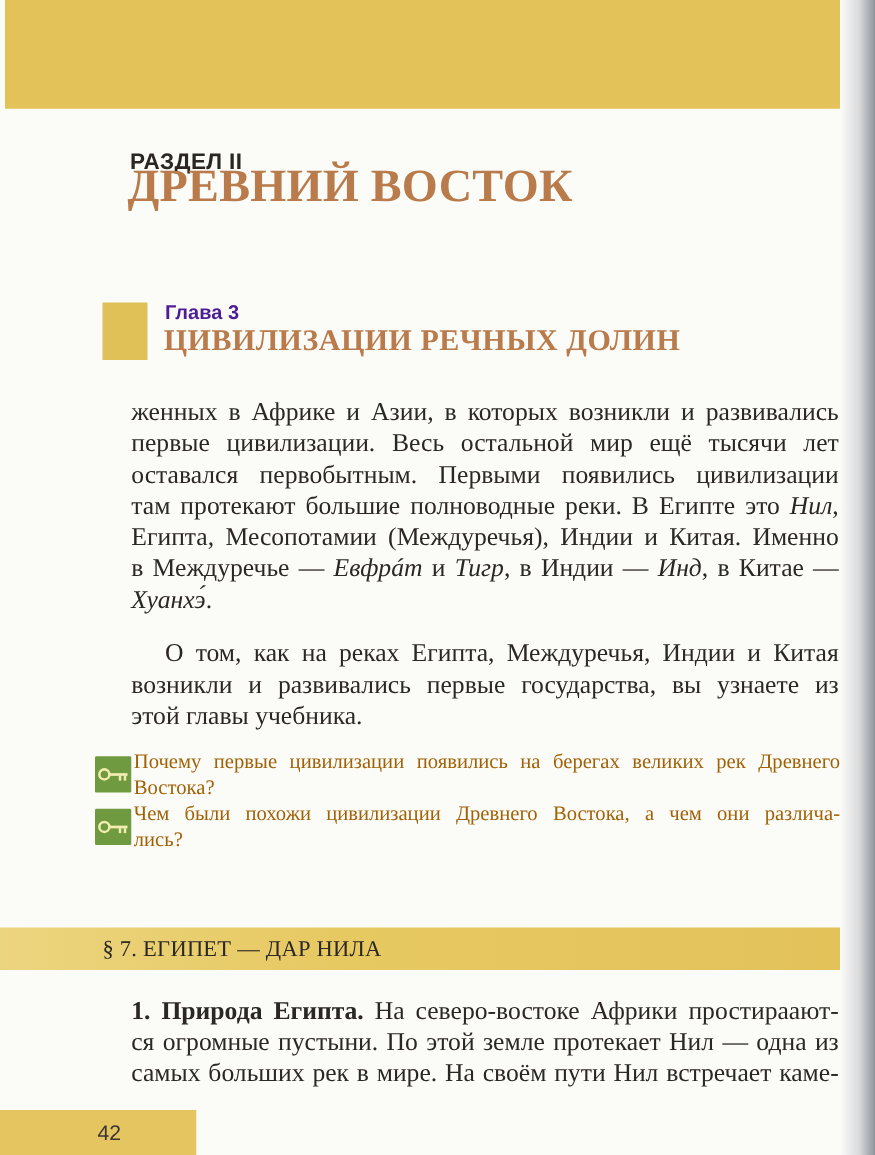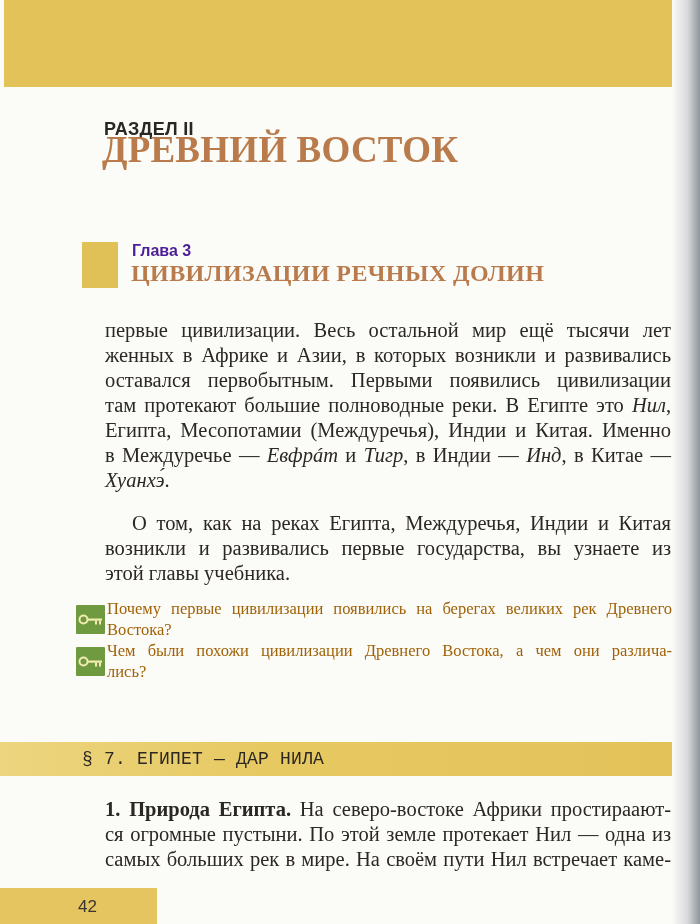--- a/index.html
+++ b/index.html
@@ -66,21 +66,21 @@
     }
     .key-icon svg { position: absolute; left: 2px; top: 6px; }
     .k1 { top: 605px; }
     .k2 { top: 647px; }
     .para-band {
       position: absolute; left: 0; top: 742px; width: 672px; height: 34px;
       background: linear-gradient(to right, #ecd57f 0%, #e7c962 40%, #e3c25a 100%);
     }
     .para-title {
       position: absolute; left: 82px; top: 749px;
-      font-family: Liberation Mono, monospace; font-size: 18px; color: #2b2723;
+      font-family: Liberation Serif, serif; font-size: 18px; color: #2b2723;
       letter-spacing: 0.2px;
     }
     .section1 { top: 797px; left: 105px; width: 566px; }
     .section1 b { font-weight: bold; }
     .page-band {
       position: absolute; left: 0; top: 888px; width: 157px; height: 36px;
       background: #e5c560;
     }
     .page-number {
       position: absolute; left: 78px; top: 897px;
@@ -94,22 +94,22 @@
 <div class="right-shade"></div>
 
 <div class="section-label">РАЗДЕЛ II</div>
 <div class="section-title">ДРЕВНИЙ ВОСТОК</div>
 
 <div class="chapter-square"></div>
 <div class="chapter-label">Глава 3</div>
 <div class="chapter-title">ЦИВИЛИЗАЦИИ РЕЧНЫХ ДОЛИН</div>
 
 <div class="body-text intro">
+  <span class="line">женных в Африке и Азии, в которых возникли и развивались</span>
   <span class="line">первые цивилизации. Весь остальной мир ещё тысячи лет</span>
-  <span class="line">женных в Африке и Азии, в которых возникли и развивались</span>
   <span class="line">оставался первобытным. Первыми появились цивилизации</span>
   <span class="line"><span>там протекают большие полноводные реки. В Египте это </span><i>Нил</i><span>,</span></span>
   <span class="line">Египта, Месопотамии (Междуречья), Индии и Китая. Именно</span>
   <span class="line"><span>в Междуречье — </span><i>Евфрáт</i><span> и </span><i>Тигр</i><span>, в Индии — </span><i>Инд</i><span>, в Китае —</span></span>
   <span class="line last"><i>Хуанхэ́</i><span>.</span></span>
 </div>
 
 <div class="body-text intro2">
   <span class="line indent">О том, как на реках Египта, Междуречья, Индии и Китая</span>
   <span class="line">возникли и развивались первые государства, вы узнаете из</span>

